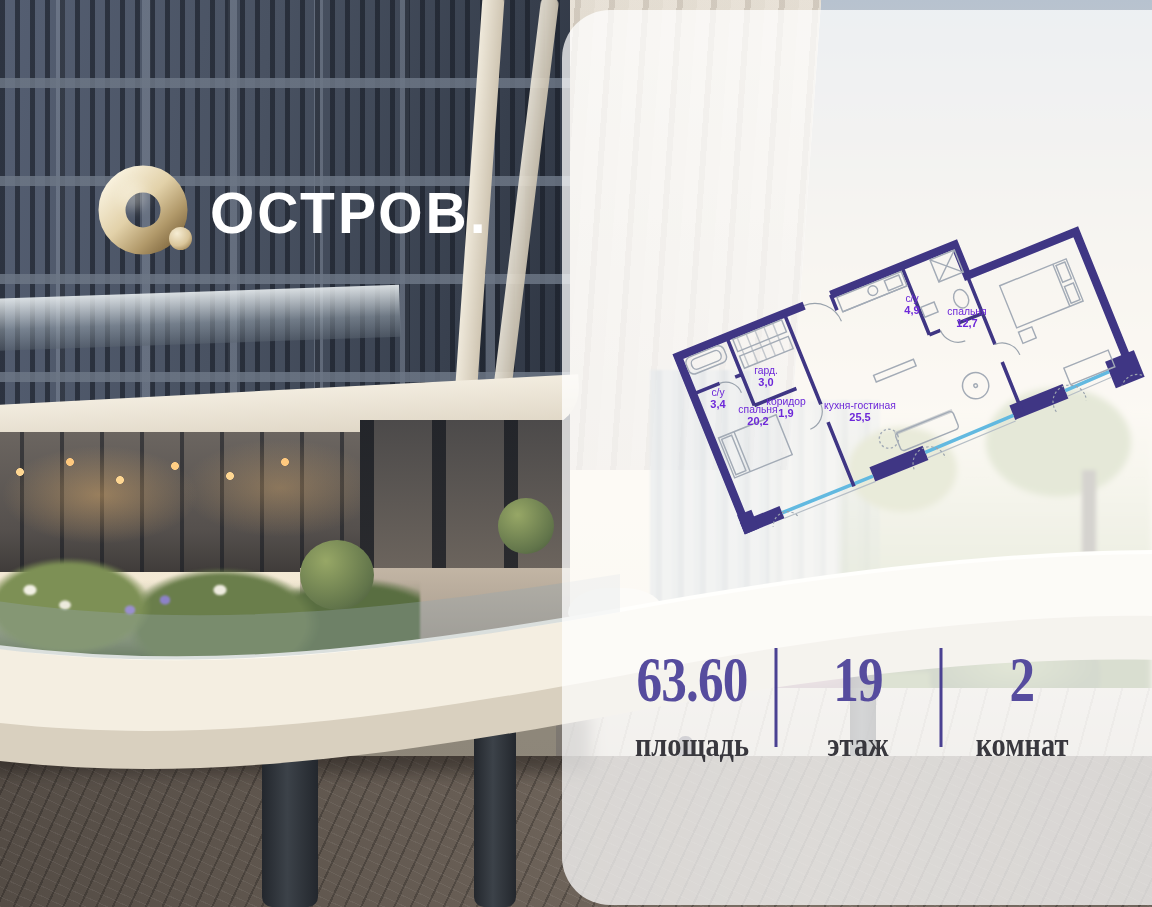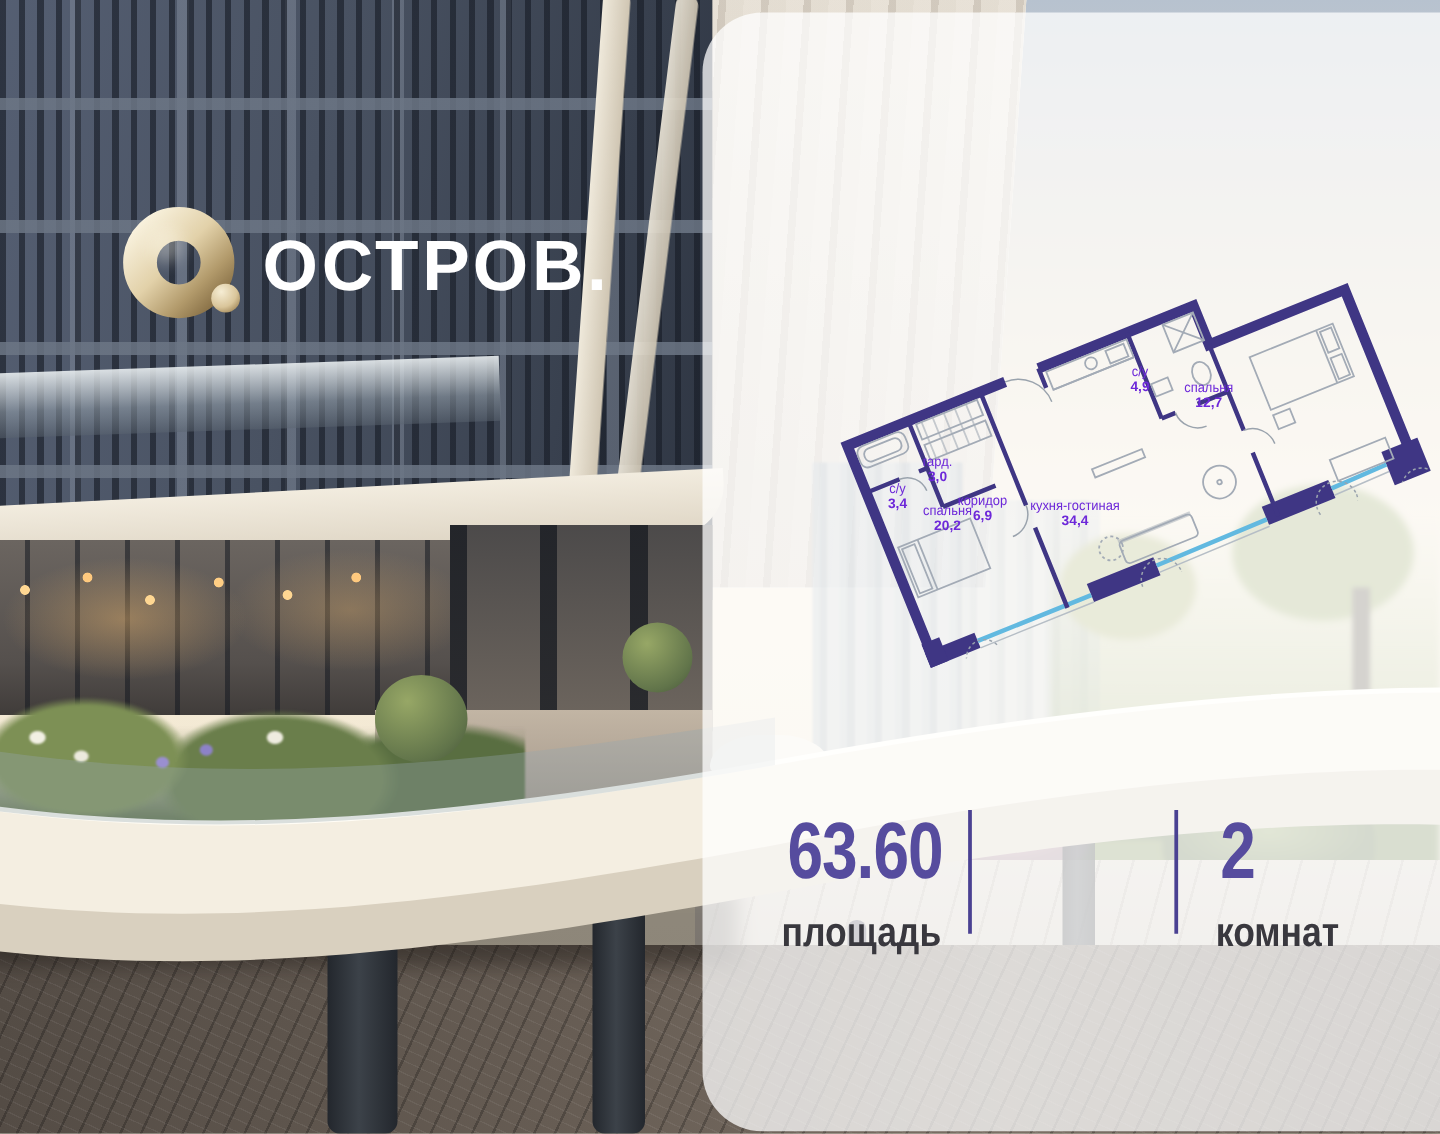--- a/index.html
+++ b/index.html
@@ -112,21 +112,21 @@
   .brand{left:210px;top:185px;z-index:11;color:#fff;font-size:57px;font-weight:600;
          letter-spacing:3px;line-height:1;white-space:nowrap;text-align:right;}
 
   
   .plan-svg{left:690px;top:250px;width:430px;height:215px;z-index:11;transform:rotate(-22deg);}
   .room-label{z-index:12;transform:translate(-50%,-50%);text-align:center;color:#6d28d9;line-height:1.12;white-space:nowrap;}
   .room-name{font-size:11px;display:block;transform:scaleX(.94);}
   .room-area{font-size:11px;font-weight:700;display:block;}
 
   
-  .stat{z-index:12;transform:translateX(-50%);}
+  .stat{z-index:12;transform:translateX(-50%);text-align:center;font-family:Liberation Serif, serif;}
   .stat-value{display:block;font-size:64px;font-weight:700;color:#564c9e;line-height:1;
               transform:scaleX(.8);letter-spacing:-1px;}
   .stat-label{display:block;margin-top:17px;font-size:33px;font-weight:700;color:#39383e;
               line-height:1;transform:scaleX(.86);}
   .stat-divider{z-index:12;width:3px;height:99px;background:#4a4192;transform:translateX(-50%);}
 </style>
 </head>
 <body>
 
 <div class="stage">
@@ -255,43 +255,47 @@
   <div class="abs room-label" style="left:912px;top:304px;">
     <span class="room-name">с/у</span>
     <span class="room-area">4,9</span>
   </div>
   <div class="abs room-label" style="left:967px;top:317px;">
     <span class="room-name">спальня</span>
     <span class="room-area">12,7</span>
   </div>
   <div class="abs room-label" style="left:786px;top:359px;margin-top:48px;">
     <span class="room-name">коридор</span>
-    <span class="room-area">6,9</span>
-  </div>
-  <div class="abs room-label" style="left:750px;top:376px;">
+    <span class="room-area">1,9</span>
+  </div>
+  <div class="abs room-label" style="left:766px;top:376px;">
     <span class="room-name">гард.</span>
     <span class="room-area">3,0</span>
   </div>
   <div class="abs room-label" style="left:860px;top:383px;margin-top:28px;">
     <span class="room-name">кухня-гостиная</span>
-    <span class="room-area">34,4</span>
+    <span class="room-area">25,5</span>
   </div>
   <div class="abs room-label" style="left:718px;top:398px;">
     <span class="room-name">с/у</span>
     <span class="room-area">3,4</span>
   </div>
   <div class="abs room-label" style="left:758px;top:415px;">
     <span class="room-name">спальня</span>
     <span class="room-area">20,2</span>
   </div>
 
   <div class="abs stat" style="left:692px;top:648px;">
     <span class="stat-value">63.60</span>
     <span class="stat-label">площадь</span>
   </div>
   <div class="abs stat-divider" style="left:776px;top:648px;"></div>
+  <div class="abs stat" style="left:858px;top:648px;">
+    <span class="stat-value">19</span>
+    <span class="stat-label">этаж</span>
+  </div>
   <div class="abs stat-divider" style="left:941px;top:648px;"></div>
   <div class="abs stat" style="left:1022px;top:648px;">
     <span class="stat-value">2</span>
     <span class="stat-label">комнат</span>
   </div>
 
 </div>
 
 </body></html>

